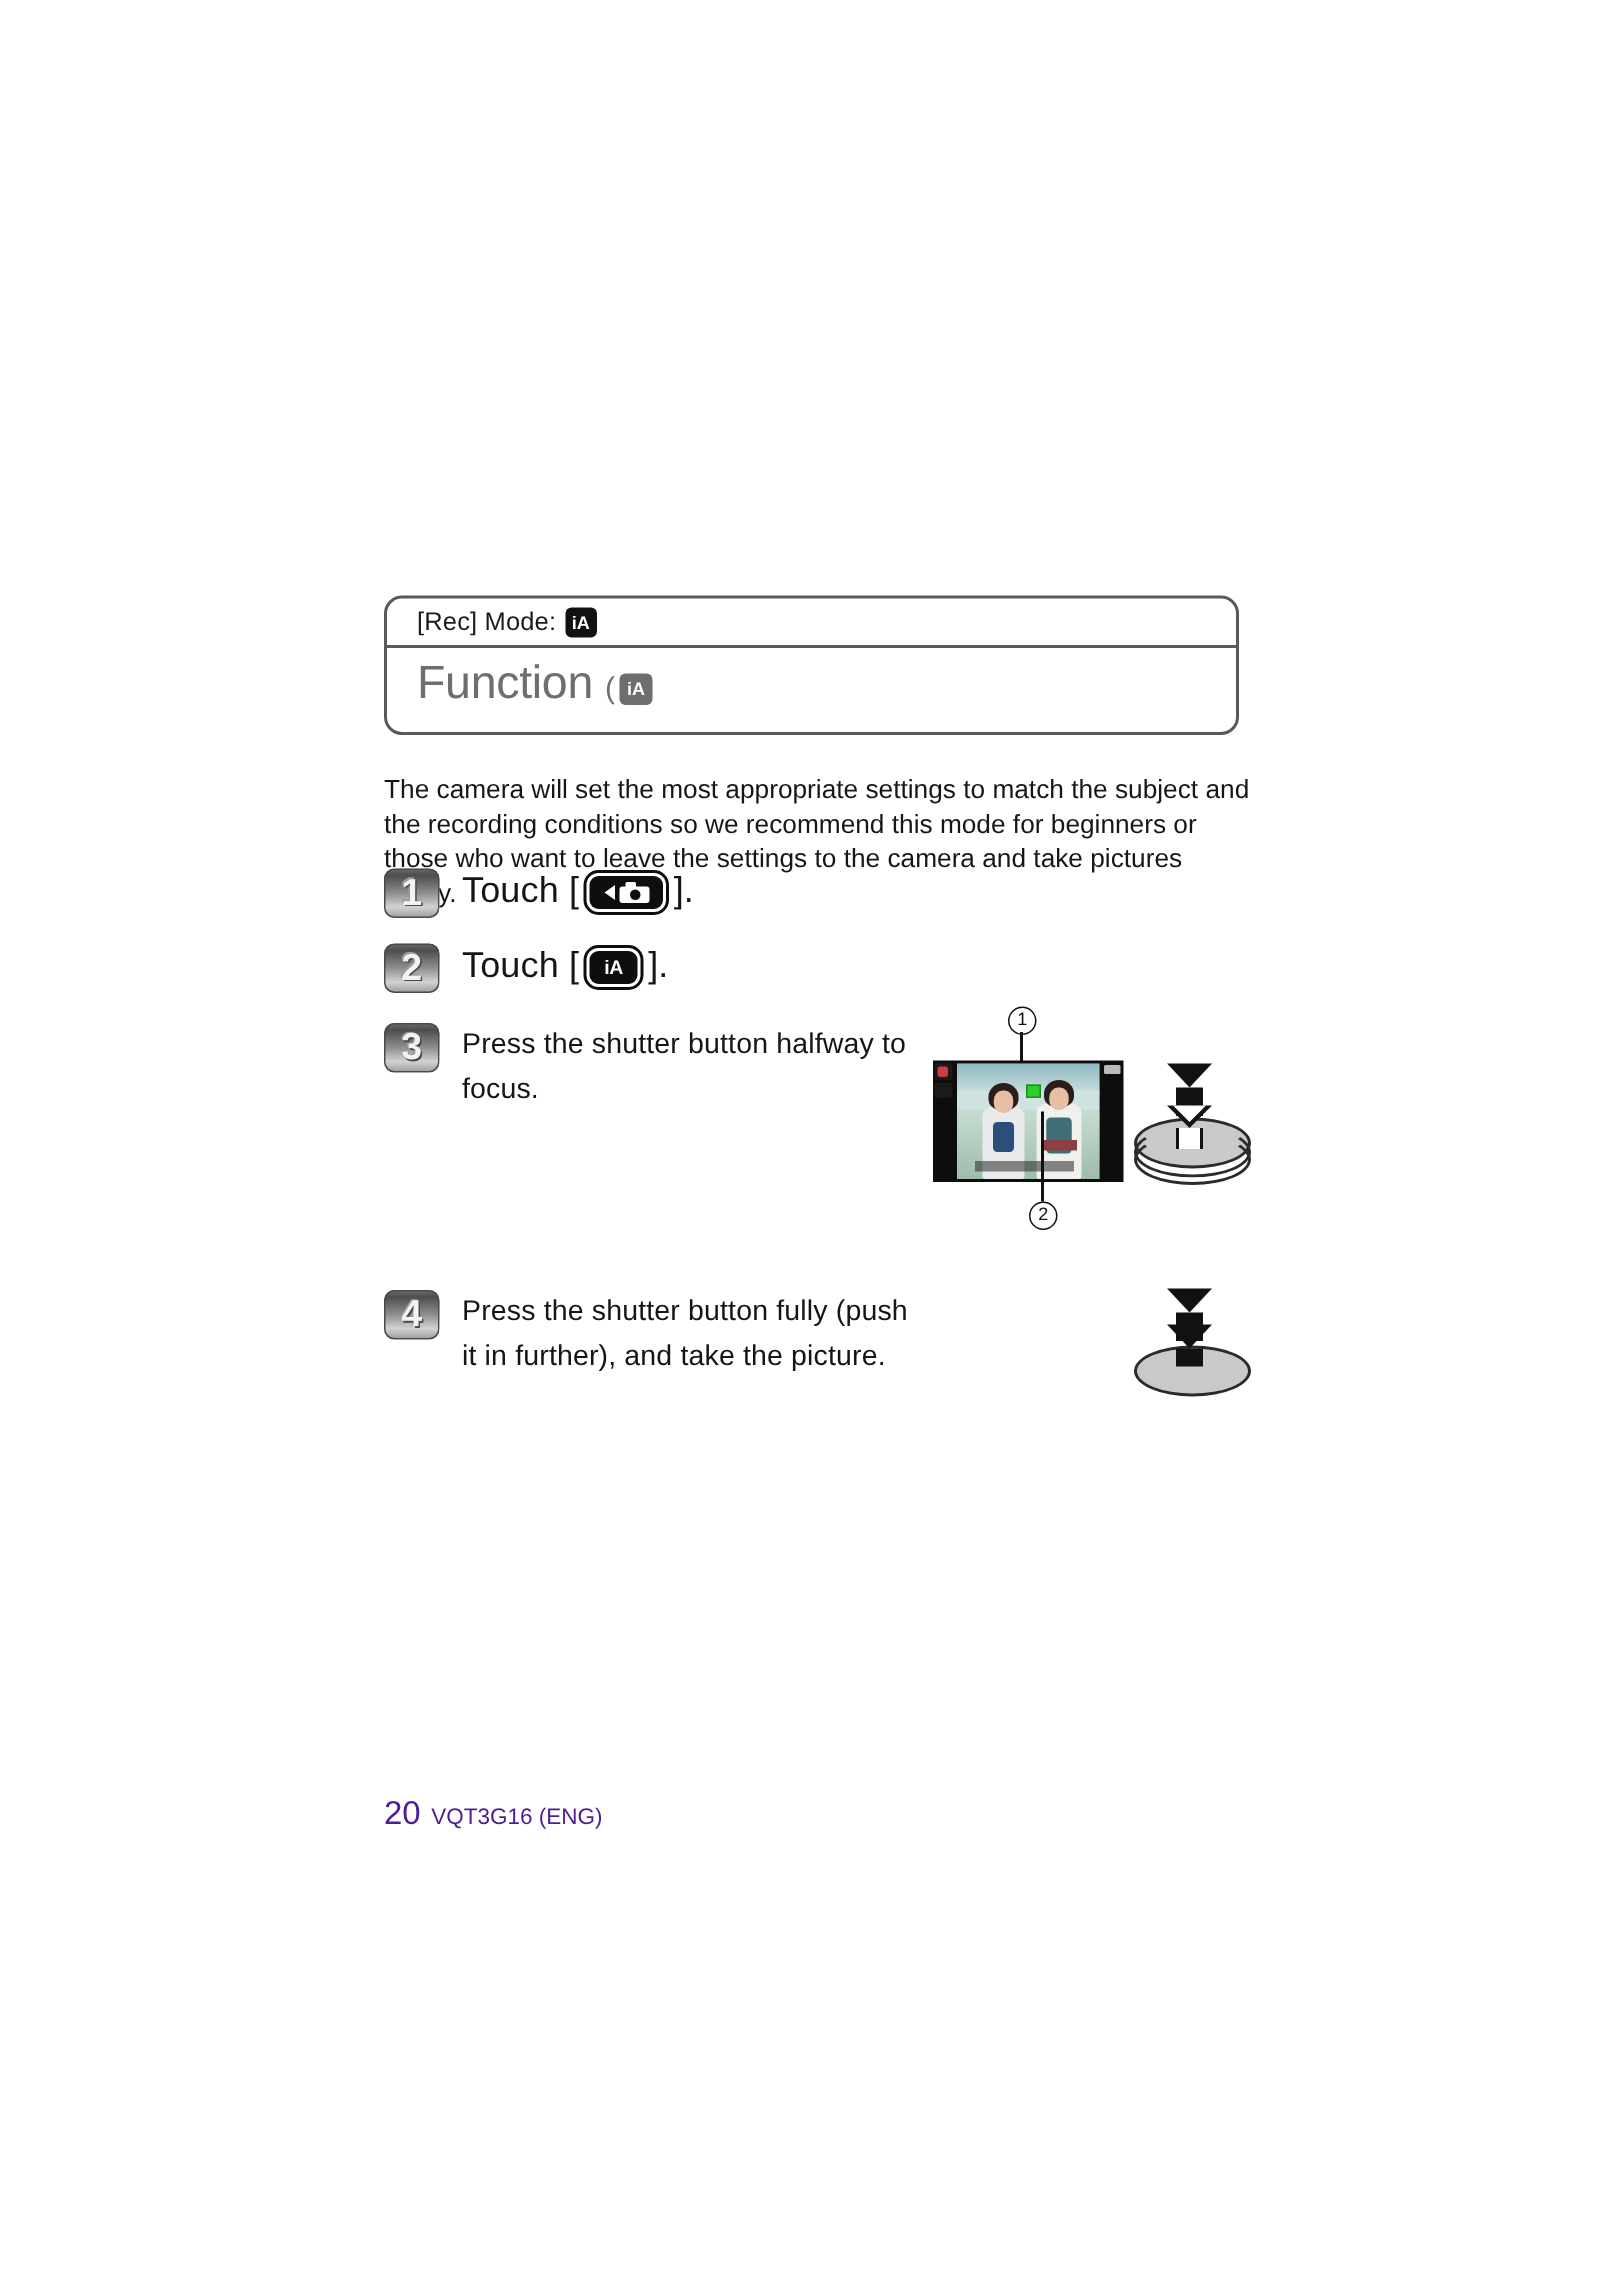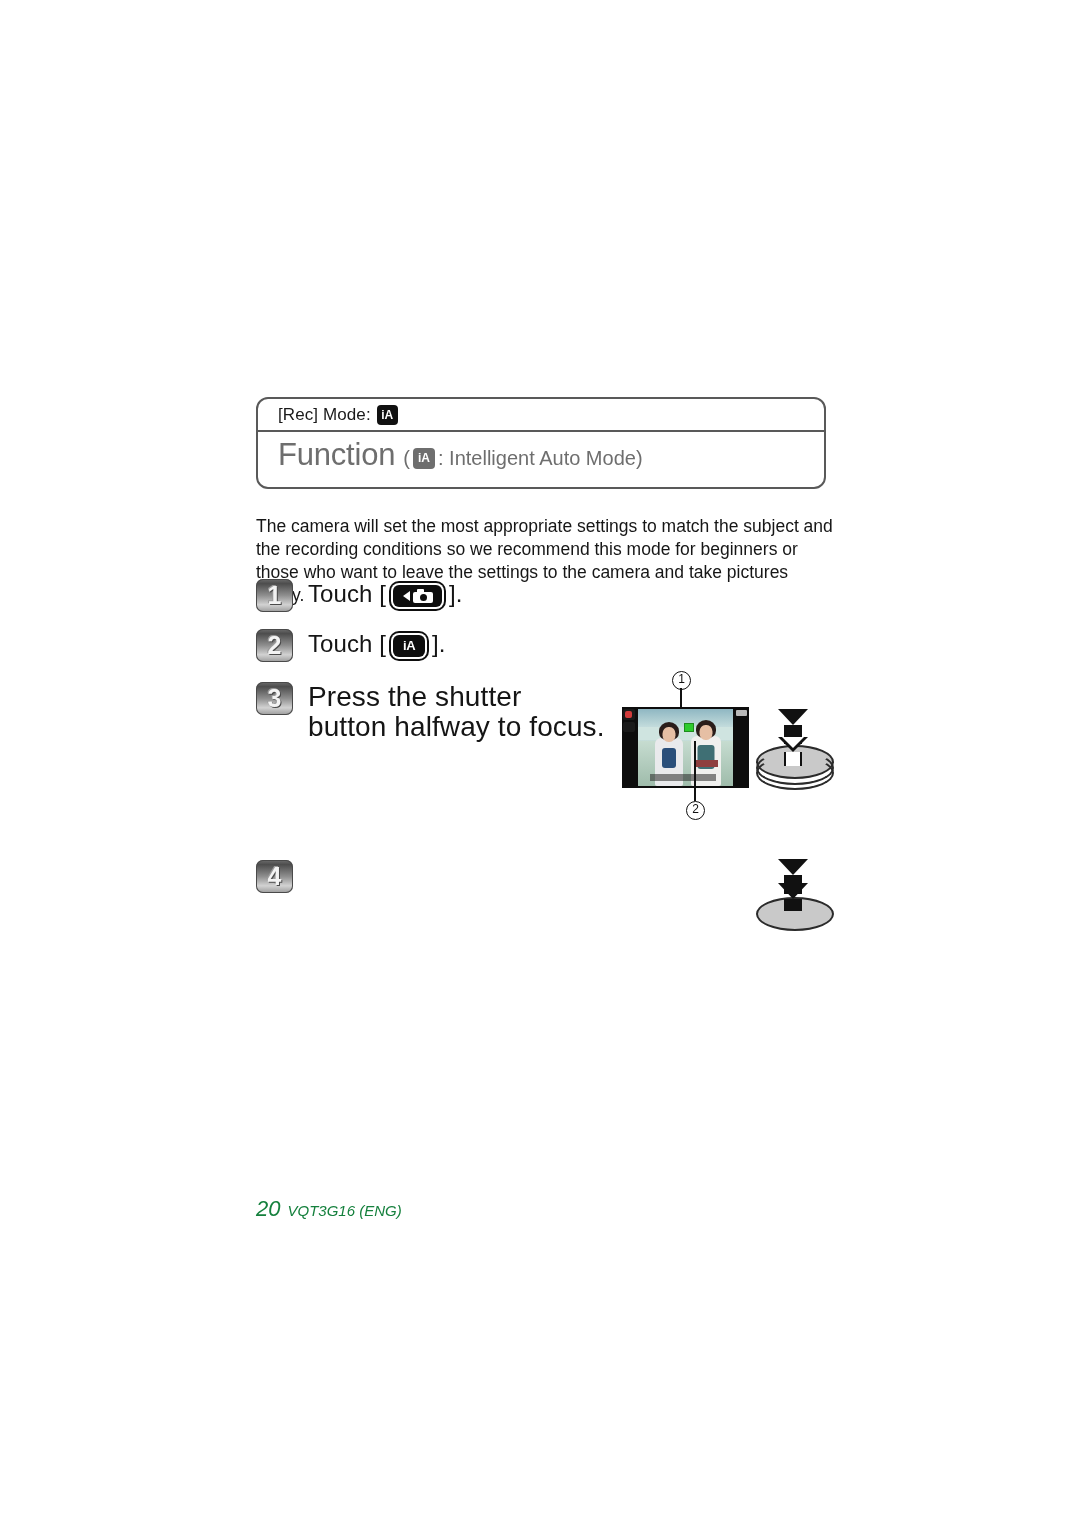--- a/index.html
+++ b/index.html
@@ -70,21 +70,21 @@
     position:absolute;inset:0;
     display:flex;align-items:center;justify-content:center;
     font-size:25px;font-weight:bold;color:#f3f3f3;
     text-shadow:1px 1px 0 #4a4a4a,-1px -1px 0 #9b9b9b;
     font-family:"Liberation Sans", sans-serif;
   }
   .step-text{
     margin-left:15px;font-size:24px;line-height:29px;color:#151515;
     letter-spacing:0.1px;
   }
-  .step-text.big{font-size:28px;line-height:30px;}
+  .step-text.big{font-size:19px;line-height:30px;}
 
   
   .brk{display:inline-flex;align-items:center;}
   .icon-box{
     display:inline-flex;align-items:center;justify-content:center;
     background:#0e0e0e;border-radius:6px;
     box-shadow:0 0 0 2px #fff,0 0 0 4px #0e0e0e;
     margin:0 7px;vertical-align:middle;
     height:22px;
   }
@@ -183,21 +183,21 @@
   .arrow-blk2{position:absolute;left:36px;top:24px;width:18px;}
   .arrow-blk2 .shaft{width:18px;height:12px;background:#111;}
   .arrow-blk2 .head{
     width:0;height:0;margin-left:-6px;
     border-left:15px solid transparent;border-right:15px solid transparent;border-top:16px solid #111;
   }
 
   
   .footer{
     position:absolute;left:256px;top:1155px;
-    display:flex;align-items:baseline;gap:7px;color:#15803d;font-style:italic;
+    display:flex;align-items:baseline;gap:7px;color:#4c1d95;
   }
   .footer .pg{font-size:22px;}
   .footer .code{font-size:15px;}
 </style>
 </head>
 <body>
 
 <div class="page">
 
   <div class="header-box">
@@ -205,21 +205,20 @@
       <span>[Rec] Mode:</span>
       <span class="ia-badge sm">iA</span>
     </div>
     <div class="rec-divider"></div>
     <div class="title-row">
       <div class="title-line2">
         <span>Function</span>
         <span class="title-sub">
           <span style="margin-left:8px">(</span>
           <span class="ia-badge sub">iA</span>
-          <span>: Intelligent Auto Mode)</span>
         </span>
       </div>
     </div>
   </div>
 
   <div class="intro">The camera will set the most appropriate settings to match the subject and the recording conditions so we recommend this mode for beginners or those who want to leave the settings to the camera and take pictures easily.</div>
 
   <div class="step" style="left:256px;top:538px;">
     <div class="badge">
         <span>1</span>
@@ -254,20 +253,21 @@
     <div class="step-text big" style="width:300px;">Press the shutter button halfway to focus.</div>
   </div>
 
   <div class="bullets">
   </div>
 
   <div class="step" style="left:256px;top:819px;width:360px;">
     <div class="badge">
         <span>4</span>
       </div>
+    <div class="step-text big" style="width:305px;">Press the shutter button fully (push it in further), and take the picture.</div>
   </div>
 
   <div class="callout-num" style="left:672px;top:630px;">1</div>
   <div class="leader" style="left:680px;top:647px;height:28px;"></div>
 
   <div class="lcd-wrap">
     <div class="lcd-frame"></div>
     <div class="lcd-live">
       <div class="sky"></div>
       <div class="sea"></div>

